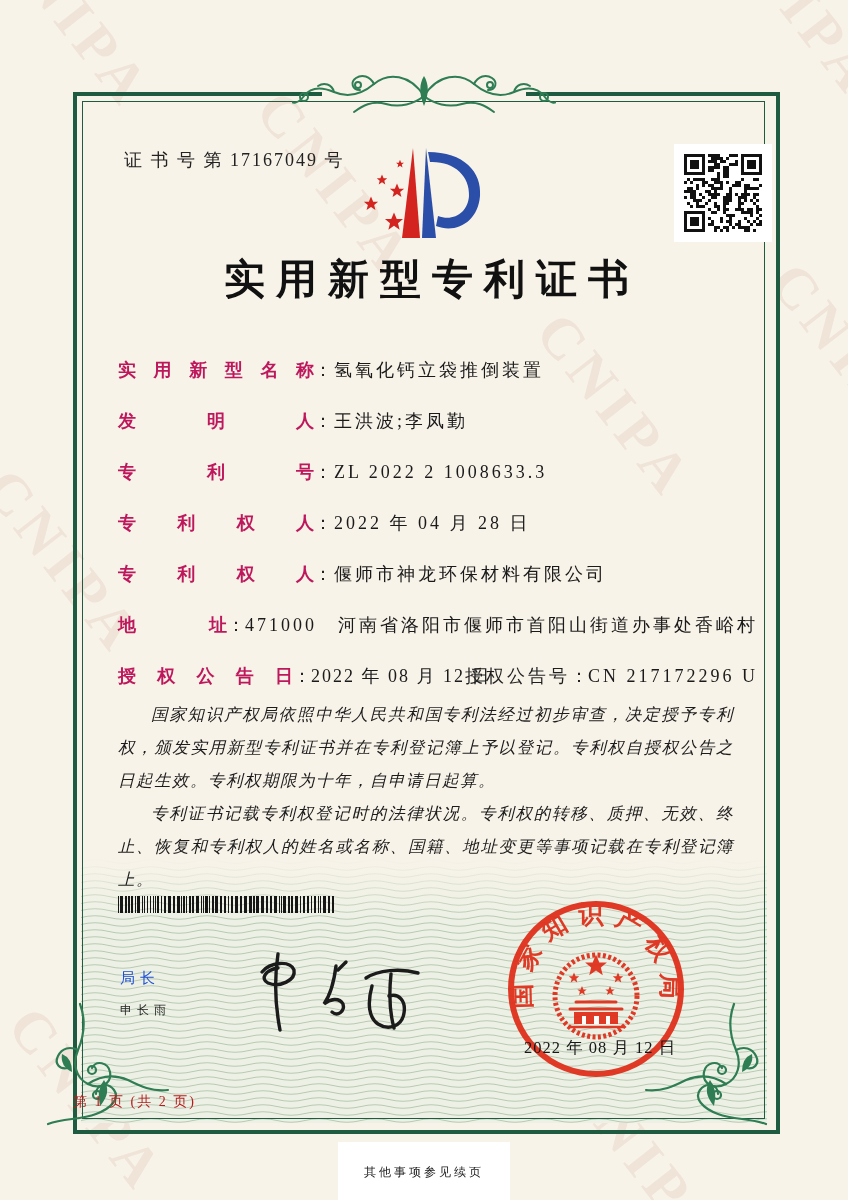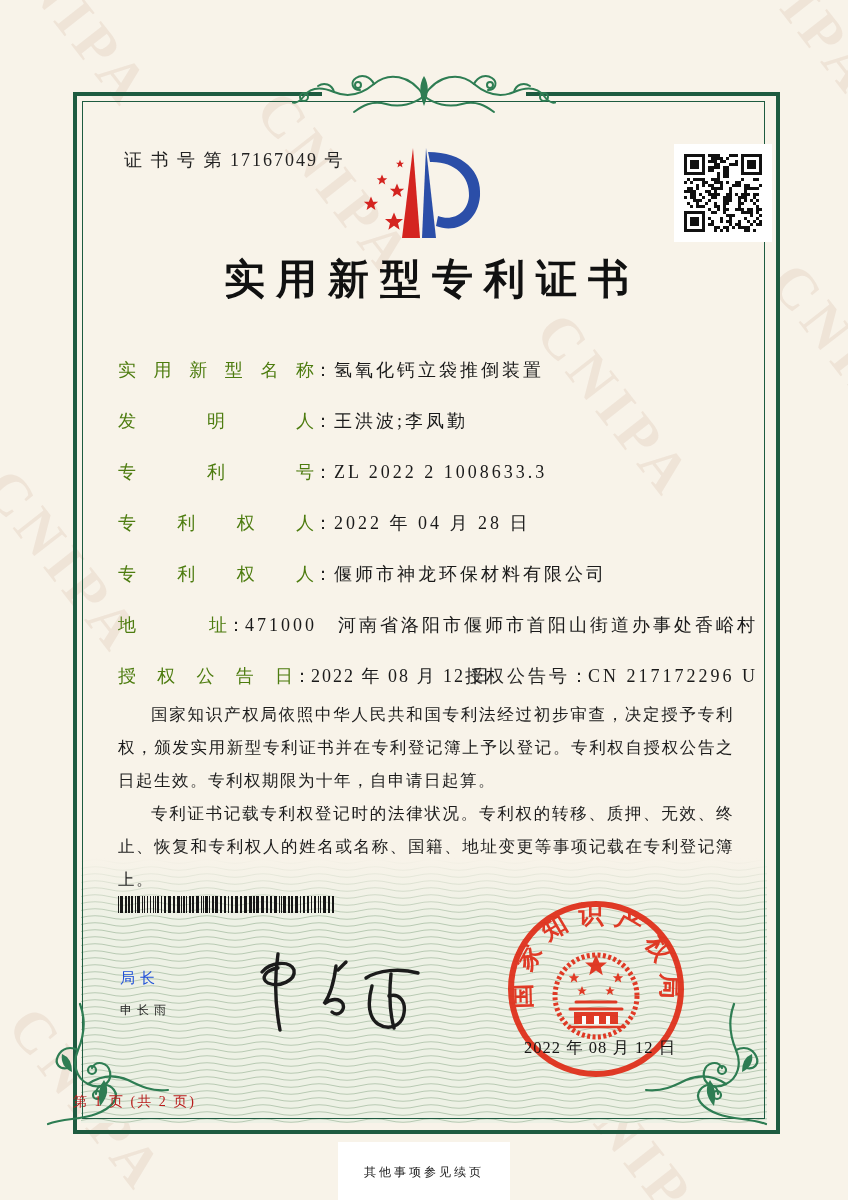--- a/index.html
+++ b/index.html
@@ -23,28 +23,28 @@
       border:1.5px solid #1e5b40;z-index:3;}
   .ornament{position:absolute;z-index:4;}
 
   
   .content{position:absolute;z-index:5;color:#1f1f1f;}
   #certno{left:124px;top:148px;font-size:18px;letter-spacing:2px;color:#222;}
   #title{left:8px;top:252px;width:848px;text-align:center;font-size:41px;font-weight:bold;
       letter-spacing:11px;color:#111;}
   #fields{left:118px;top:358px;width:640px;}
   .frow{display:flex;margin-bottom:27px;font-size:18px;line-height:24px;white-space:nowrap;}
-  .flabel{display:inline-block;width:196px;text-align:justify;text-align-last:justify;color:#4d7c0f;}
+  .flabel{display:inline-block;width:196px;text-align:justify;text-align-last:justify;color:#be185d;font-weight:bold;}
   .fcolon{width:20px;color:#222;}
   .fvalue{letter-spacing:3px;color:#1a1a1a;}
   .gval{display:inline-block;width:150px;letter-spacing:2px;}
   .glabel2{letter-spacing:3px;margin-left:4px;}
   #paras{left:118px;top:698px;width:616px;font-size:16.5px;line-height:33px;
       letter-spacing:1.5px;text-align:justify;color:#1c1c1c;}
-  #paras p{margin:0;text-indent:2em;}
+  #paras p{margin:0;text-indent:2em;font-style:italic;}
   #bureau-title{left:120px;top:969px;font-size:15px;letter-spacing:5px;color:#1d4ed8;}
   #bureau-name{left:120px;top:1002px;font-size:12px;letter-spacing:5px;color:#222;}
   #barcode-box{left:118px;top:896px;z-index:5;}
   #signature-box{left:248px;top:940px;z-index:5;}
   #qr-box{position:absolute;left:674px;top:144px;width:98px;height:98px;background:#fff;z-index:5;}
   #logo-box{left:356px;top:146px;z-index:5;}
   #seal-box{position:absolute;left:505px;top:898px;width:182px;height:182px;z-index:6;}
   #seal-date{left:524px;top:1037px;font-size:16.5px;letter-spacing:1px;color:#161616;z-index:7;}
   #pageno{left:73px;top:1093px;width:699px;text-align:left;font-size:14px;
       letter-spacing:2px;color:#b91c1c;}

